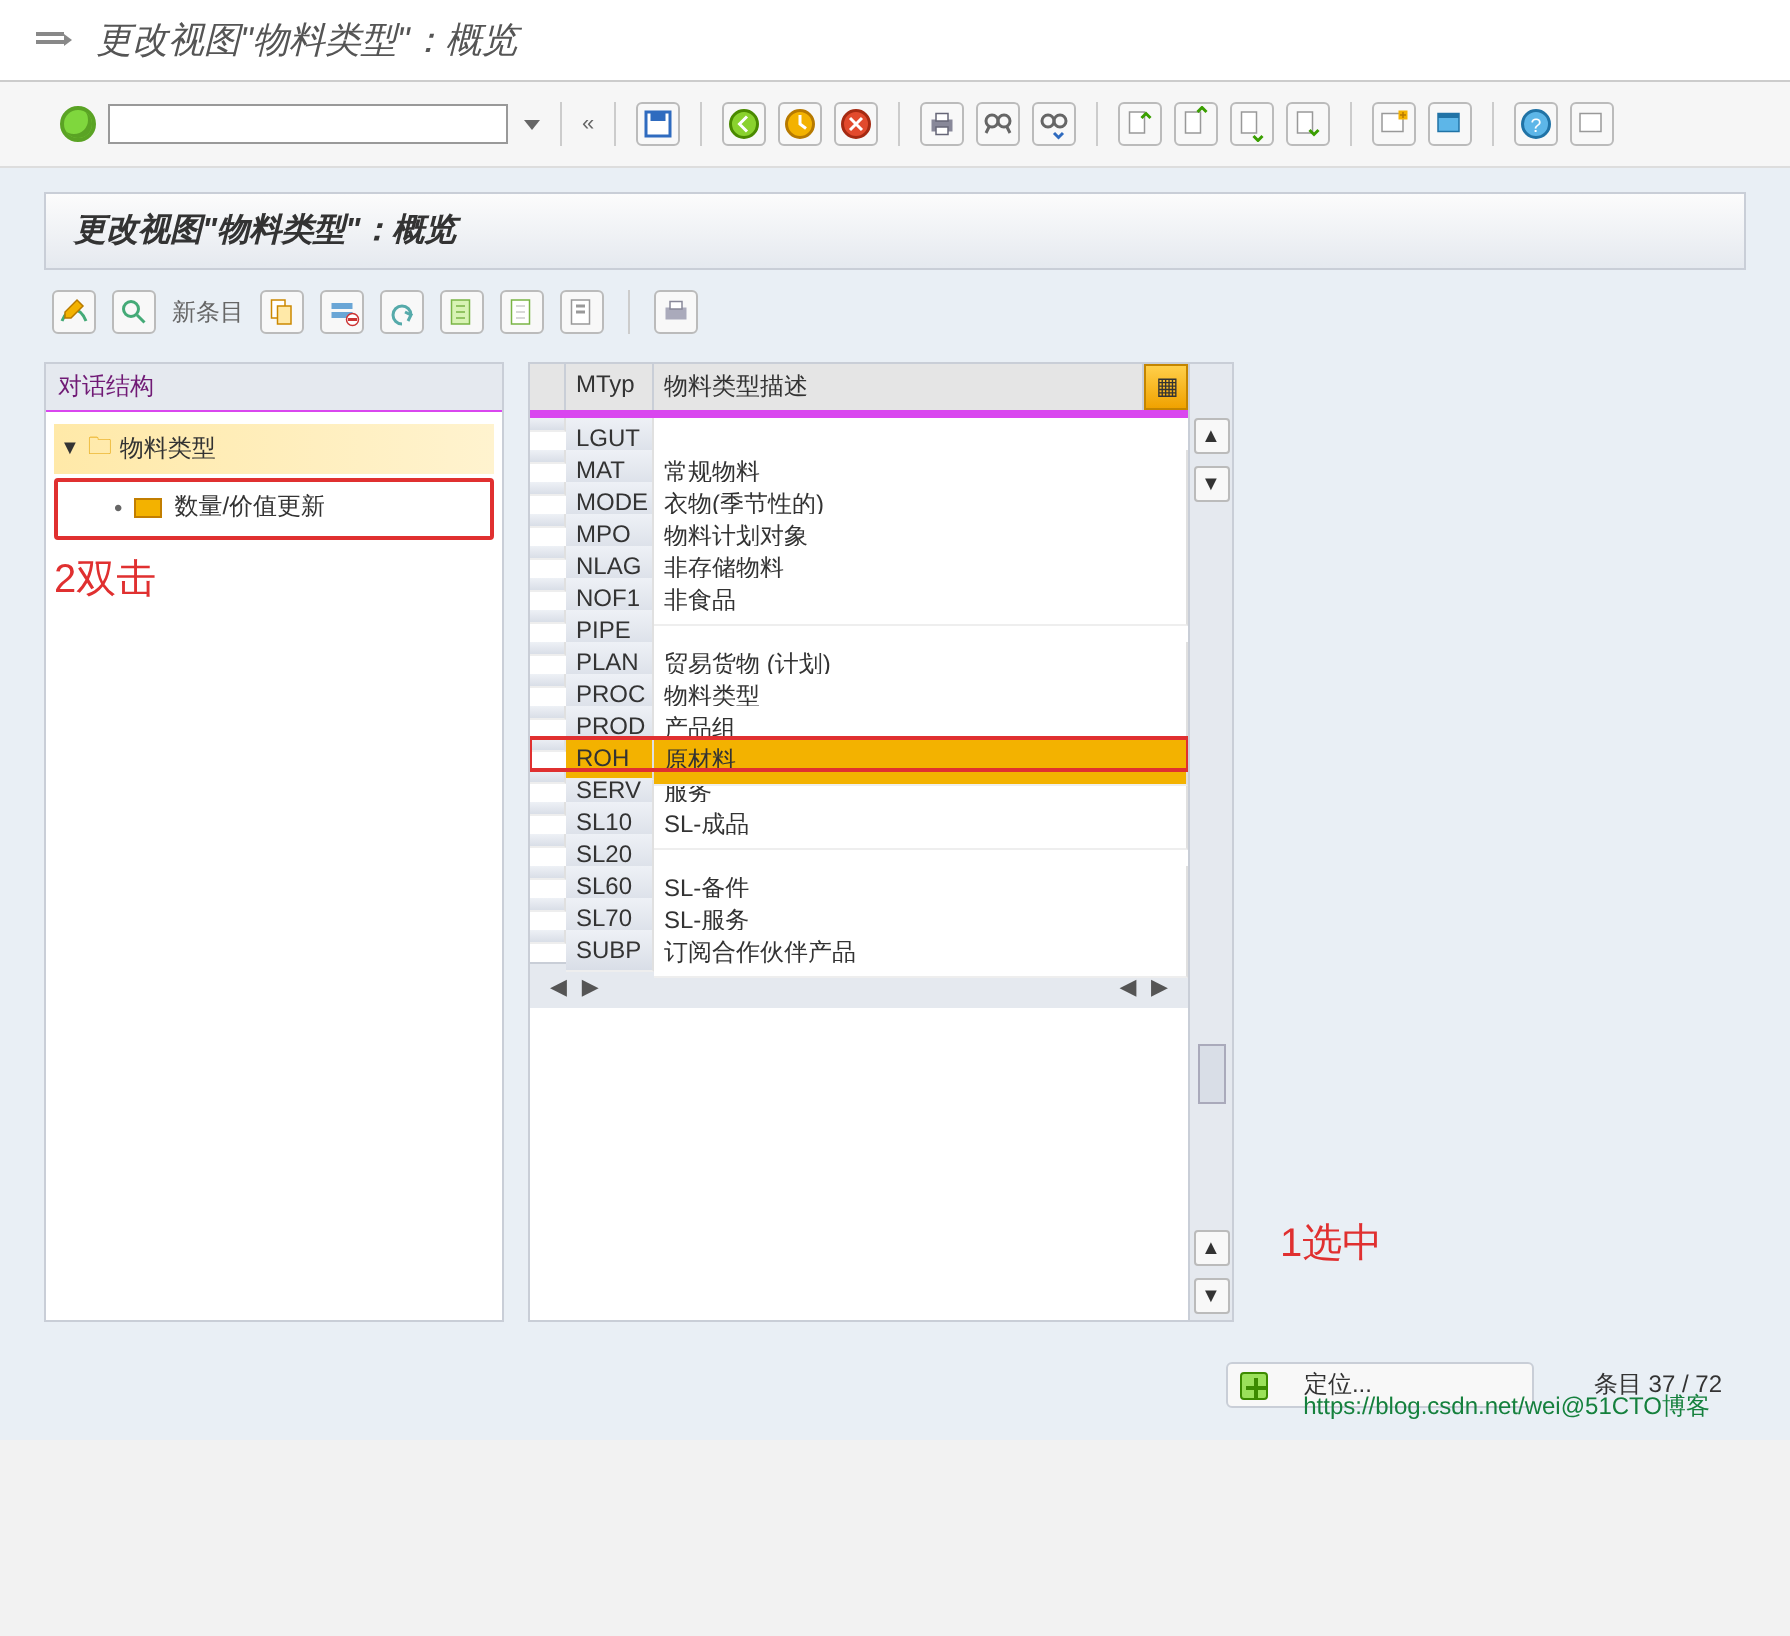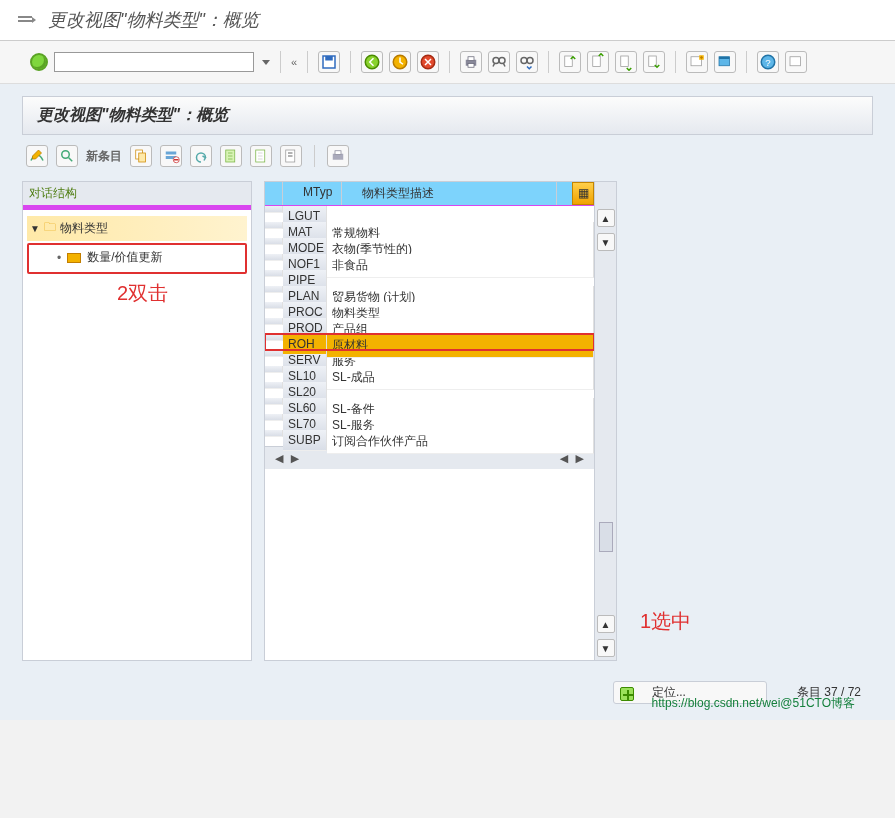--- a/index.html
+++ b/index.html
@@ -60,53 +60,52 @@
   .main-wrap { background:#e9eff5; padding: 12px 22px 10px 22px;}
   .panel-title {
     background: linear-gradient(#fcfcfc,#e5e9ef);
     border:1px solid #c9ced7; padding:8px 14px;
     font-style: italic; font-weight: bold; font-size:16px;
     color:#333;
   }
   .action-row {
     display:flex; align-items: center; gap:8px;
     padding:10px 4px 14px 4px;
-    font-weight:bold;
   }
   .action-row .soft { color:#666; }
   .icon-svg { width:18px; height:18px; display:block; }
 
   .columns { display:flex; gap:12px;}
   .left-box, .right-box {
     background:#fff; border:1px solid #c9ced7;
   }
   .left-box { width:230px; height:480px; }
   .right-box { width:353px; height:480px; position:relative;}
 
   .left-head {
-    background:#e5e9ef; border-bottom:5px solid #d946ef;
-    padding:3px 6px; color:#4d7c0f;
+    background:#e5e9ef; border-bottom:1px solid #d946ef;
+    padding:3px 6px; color:#701a75;
   }
   .tree { padding:6px 4px; }
   .tree-row { display:flex;align-items:center;gap:4px; padding:2px 3px;}
   .tree-row.branch { background: linear-gradient(90deg,#ffe9a8,#fff3cf); }
   .tree-arrow { color:#333; font-size:10px; }
   .tree-fold { color:#e5a100;}
   .tree-leaf {
     margin-left:18px; display:flex;align-items:center;gap:6px; padding:2px 4px;
   }
   .red-frame { border:2px solid #e03030; border-radius:2px; padding:2px 6px 4px 6px;}
   .yellow-icon { width:14px; height:10px; background:#f3b200; border:1px solid #c27e00; display:inline-block;}
   .annot { color:#e03030; font-size:20px; font-weight:normal; }
   .annot1 { position:absolute; left:640px; top:524px;}
-  .annot2 { margin-left:90px;margin-top:6px;}
+  .annot2 { margin-top:6px;}
 
   .tbl-wrap { position:relative; height:100%; display:flex; }
   .tbl { flex:1; overflow:hidden; }
-  .tbl-head { display:flex; background:#7dd3fc; border-bottom:1px solid #d946ef;gap:15px; }
+  .tbl-head { display:flex; background:#e5e5e5; border-bottom:4px solid #d946ef; }
   .th { padding:3px 5px; border-right:1px solid #c9ced7; }
   .th.sel{ width:18px;}
   .th.c1{ width:44px;}
   .th.c2{ flex:1;}
   .th.cfg{ width:22px; background:#e5e9ef; text-align:center; cursor:pointer;
           background: linear-gradient(#ffcf4a,#f0a200);
           border:1px solid #c48500; }
   .tbody .tr { display:flex; height:16px; align-items:flex-start; }
   .td { padding:3px 5px; border-right:1px solid #e0e0e0; border-bottom:1px solid #eee; display:flex;align-items:center;}
   .td.sel{ width:18px; background:linear-gradient(#eef1f6,#d9dee7);}
@@ -119,21 +118,21 @@
   .vbar {
     width:22px; background:#e5e9ef; border-left:1px solid #c9ced7;
     display:flex; flex-direction:column; align-items:center;
   }
   .vbtn { width:18px;height:18px;margin:3px 0; background:#f8f8f8;border:1px solid #bbb;border-radius:2px;font-size:10px;display:flex;align-items:center;justify-content:center;}
   .hscroll { display:flex; justify-content:space-between; padding:4px 8px; background:#e5e9ef; border-top:1px solid #c9ced7;}
   .hbtn { font-size:11px;color:#555; padding:0 2px; }
 
   .footer { display:flex; justify-content:flex-end; align-items:center; padding:20px 12px 6px 12px; gap:30px;}
   .pos-btn {
-    display:flex;align-items:flex-end;gap:18px;
+    display:flex;align-items:center;gap:18px;
     background:#f8f8f8;border:1px solid #c9ced7;
     padding:2px 80px 2px 6px; border-radius:3px;
   }
   .pos-btn .plus { width:14px;height:14px;background:#9be15a;border:1px solid #3c8b00;border-radius:2px;position:relative;}
   .pos-btn .plus::before,.pos-btn .plus::after{content:"";position:absolute;background:#3c8b00;}
   .pos-btn .plus::before{left:6px;top:2px;width:2px;height:10px;}
   .pos-btn .plus::after{top:6px;left:2px;height:2px;width:10px;}
   .watermark{ color:#15803d; font-size:12px; position:absolute; right:40px; bottom:8px;}
 </style>
 </head>
@@ -355,20 +354,30 @@
                 <div class="td c1">MAT</div>
                 <div class="td c2">常规物料</div>
               </div>
               <div class="tr">
                 <div class="td sel"></div>
                 <div class="td c1">MODE</div>
                 <div class="td c2">衣物(季节性的)</div>
               </div>
               <div class="tr">
                 <div class="td sel"></div>
+                <div class="td c1">MPO</div>
+                <div class="td c2">物料计划对象</div>
+              </div>
+              <div class="tr">
+                <div class="td sel"></div>
+                <div class="td c1">NLAG</div>
+                <div class="td c2">非存储物料</div>
+              </div>
+              <div class="tr">
+                <div class="td sel"></div>
                 <div class="td c1">NOF1</div>
                 <div class="td c2">非食品</div>
               </div>
               <div class="tr">
                 <div class="td sel"></div>
                 <div class="td c1">PIPE</div>
               </div>
               <div class="tr">
                 <div class="td sel"></div>
                 <div class="td c1">PLAN</div>

